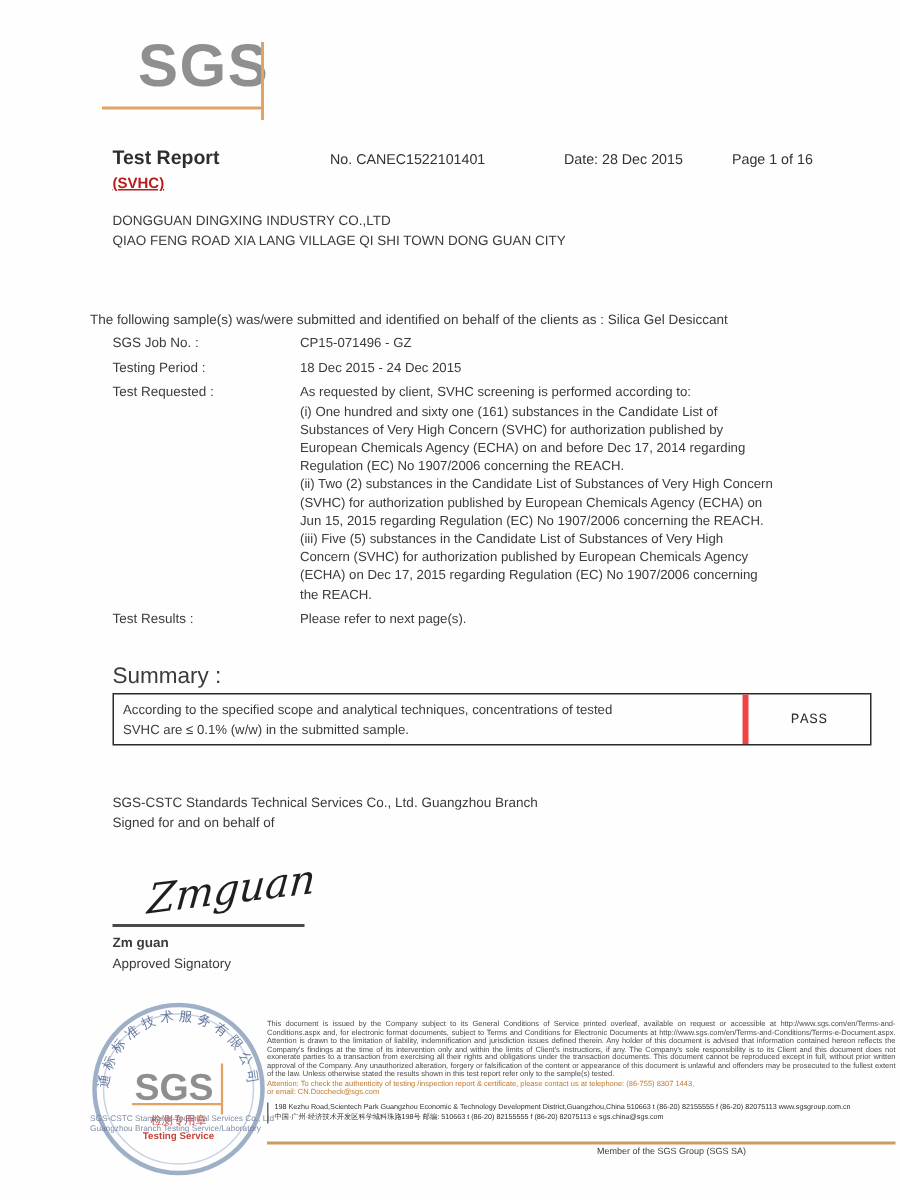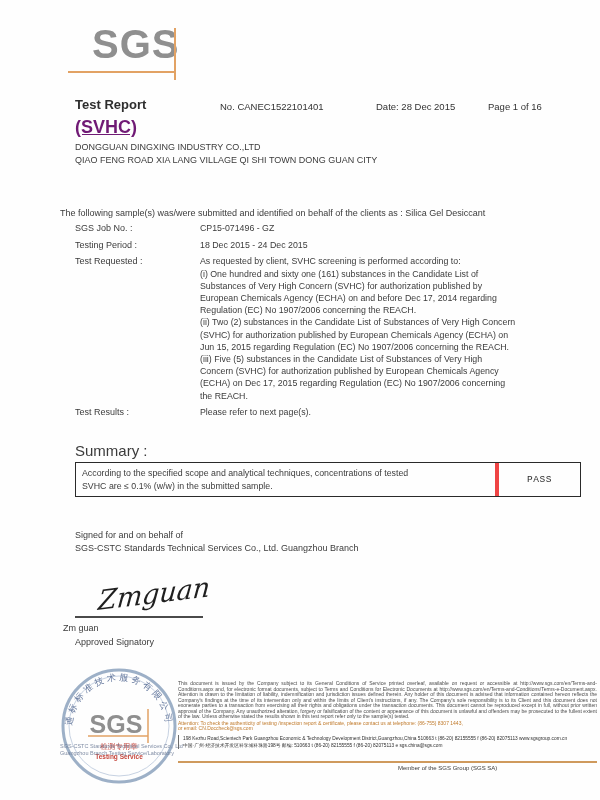--- a/index.html
+++ b/index.html
@@ -15,21 +15,21 @@
   .logo-text {
     position:absolute; left:26px; top:-4px;
     font-size:40px; font-weight:bold; color:#8f8f8f; letter-spacing:1px;
     font-family:"Liberation Sans", sans-serif;
   }
   .logo-hline { position:absolute; left:2px; top:45px; width:108px; height:2px; background:#e2a264; }
   .logo-vline { position:absolute; left:108px; top:2px; width:2px; height:52px; background:#e2a264; }
 
   
   .doc-title { position:absolute; left:75px; top:97px; font-size:13px; font-weight:bold; color:#2e2e2e; }
-  .doc-subtitle { position:absolute; left:75px; top:117px; font-size:18px; font-weight:bold; color:#701a75;text-decoration:underline; }
+  .doc-subtitle { position:absolute; left:75px; top:117px; font-size:10px; font-weight:bold; color:#b91c1c;text-decoration:underline; }
   .report-no { position:absolute; left:220px; top:101px; font-size:9.5px; color:#333; }
   .report-date { position:absolute; left:376px; top:101px; font-size:9.5px; color:#333; }
   .report-page { position:absolute; left:488px; top:101px; font-size:9.5px; color:#333; }
 
   
   .client { position:absolute; left:75px; top:141px; font-size:9px; color:#3b3b3b; line-height:13px; }
 
   
   .intro { position:absolute; left:60px; top:208px; font-size:9px; color:#3b3b3b; }
 
@@ -49,21 +49,21 @@
   
   .signed { position:absolute; left:75px; top:529px; font-size:9px; line-height:13px; color:#3b3b3b; }
 
   
   .sig-hand {
     position:absolute; left:98px; top:578px; font-size:27px; color:#1f1f1f;
     font-family:"DejaVu Serif", serif; font-style:italic;
     transform:rotate(-7deg) skewX(-12deg);
   }
   .sig-line { position:absolute; left:75px; top:616px; width:128px; height:2px; background:#4a4a4a; }
-  .sig-name { position:absolute; left:63px; top:623px; font-size:9px; color:#3b3b3b; }
+  .sig-name { position:absolute; left:75px; top:623px; font-size:9px; color:#3b3b3b;font-weight:bold; }
   .sig-role { position:absolute; left:75px; top:637px; font-size:9px; color:#3b3b3b; }
 
   
   .seal { position:absolute; left:58px; top:665px; width:122px; height:122px; }
   .seal-under { position:absolute; left:60px; top:743px; font-size:5.5px; line-height:7px; color:rgba(105,120,148,0.85); white-space:nowrap; }
 
   
   .footer { position:absolute; left:178px; top:681px; width:419px; }
   .disclaimer { font-size:5px; line-height:5.5px; color:#4c4c4c; text-align:justify; }
   .attention { margin-top:1px; font-size:5px; line-height:5.5px; color:#c07a2b; white-space:pre-line; }
@@ -129,22 +129,22 @@
   <div class="summary">
     <div class="summary-label">Summary :</div>
     <div class="summary-box">
       <div class="summary-statement">According to the specified scope and analytical techniques, concentrations of tested
 SVHC are ≤ 0.1% (w/w) in the submitted sample.</div>
       <div class="summary-result">PASS</div>
     </div>
   </div>
 
   <div class="signed">
+    <div>SGS-CSTC Standards Technical Services Co., Ltd. Guangzhou Branch</div>
     <div>Signed for and on behalf of</div>
-    <div>SGS-CSTC Standards Technical Services Co., Ltd. Guangzhou Branch</div>
   </div>
 
   <div class="sig-hand">Zmguan</div>
   <div class="sig-line"></div>
   <div class="sig-name">Zm guan</div>
   <div class="sig-role">Approved Signatory</div>
 
   <div class="seal">
     <svg width="122" height="122" viewBox="0 0 122 122">
       <circle cx="61" cy="61" r="56" fill="none" stroke="#9db0c7" stroke-width="3"></circle>

